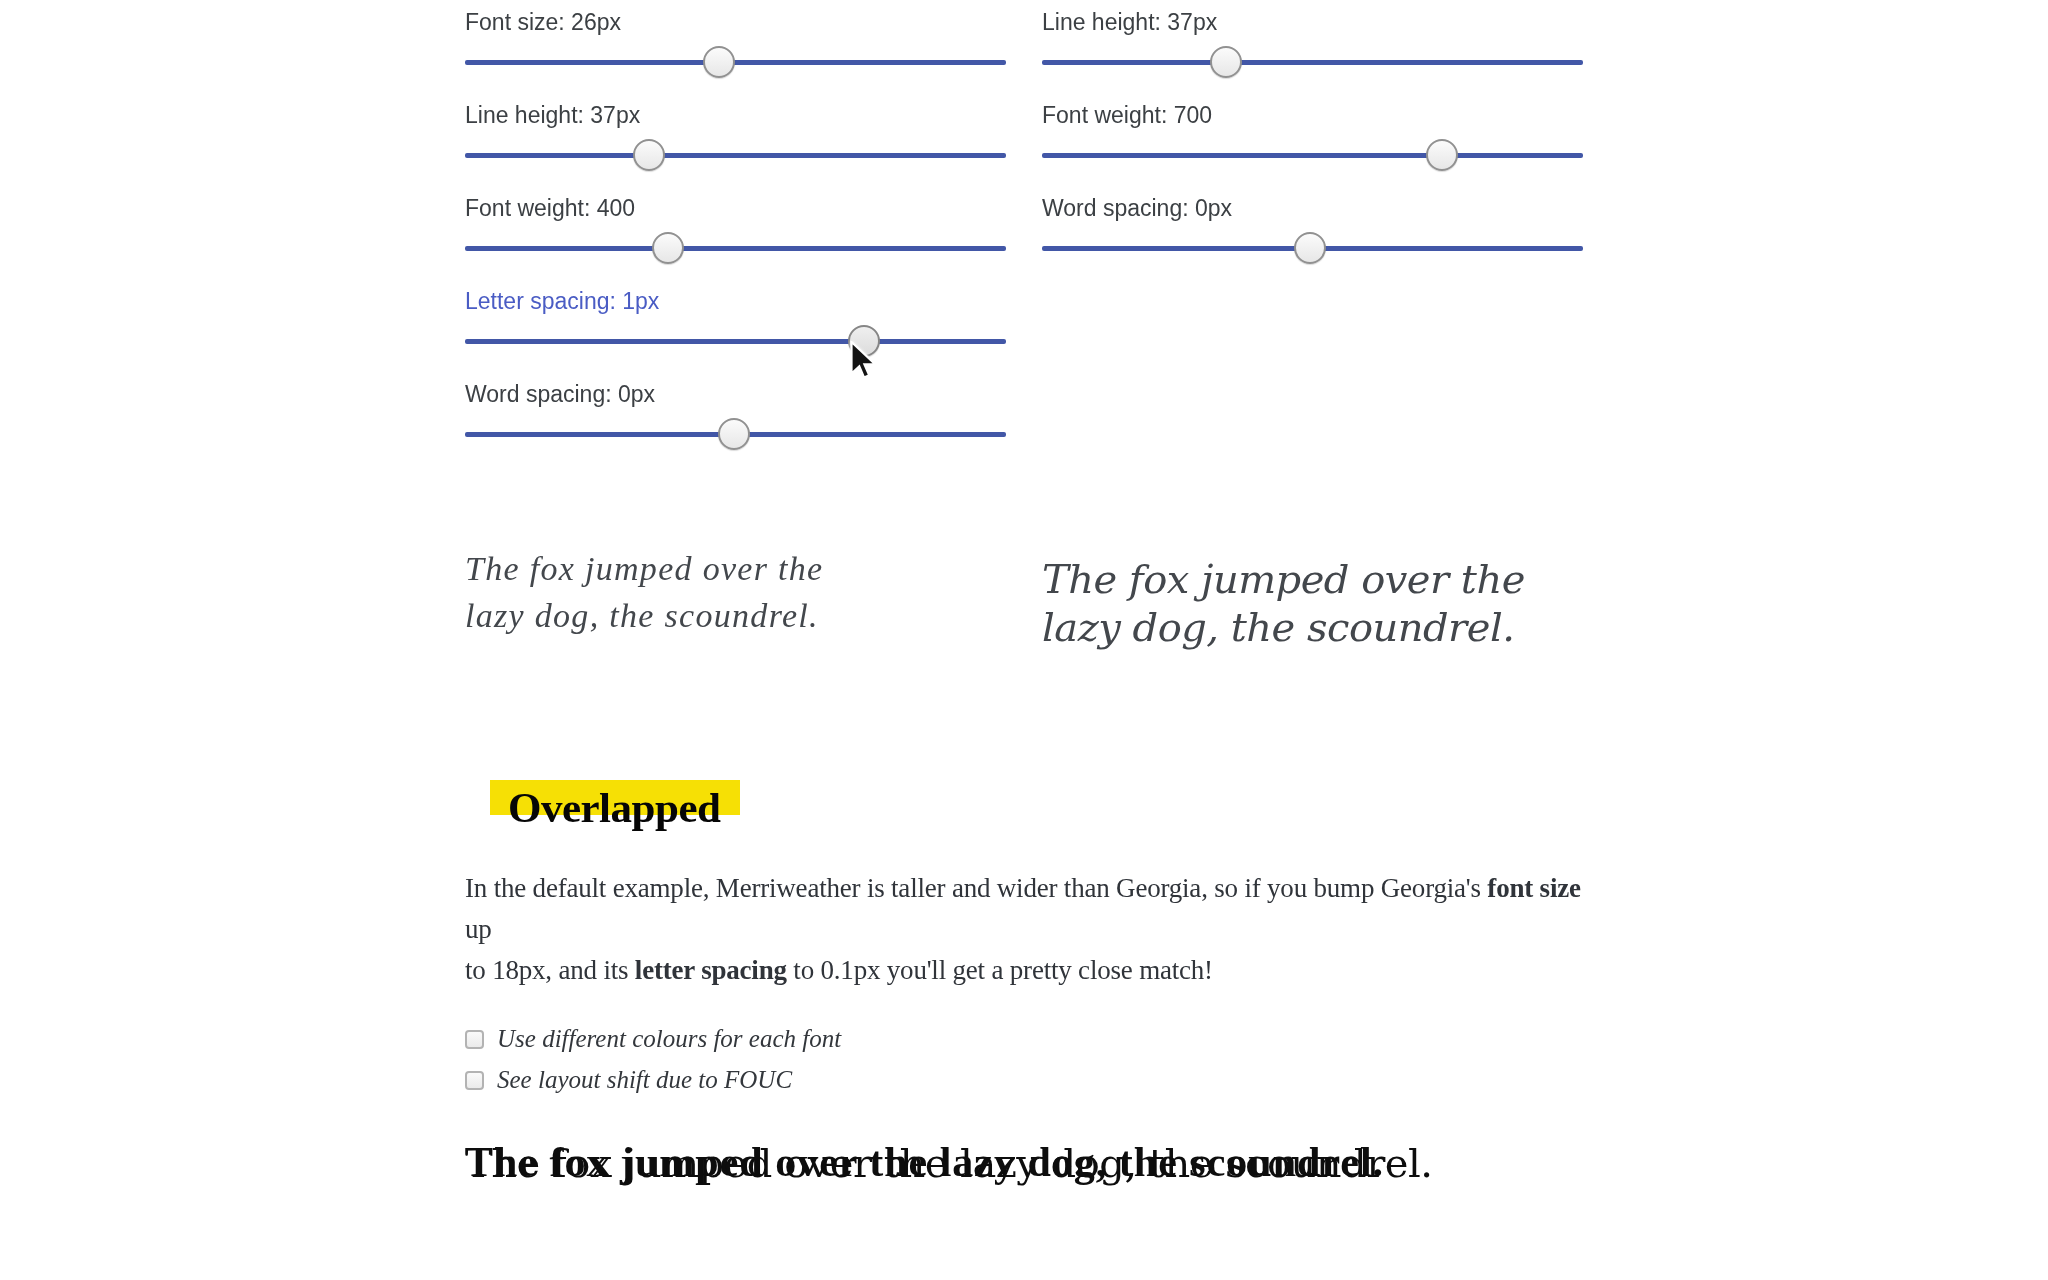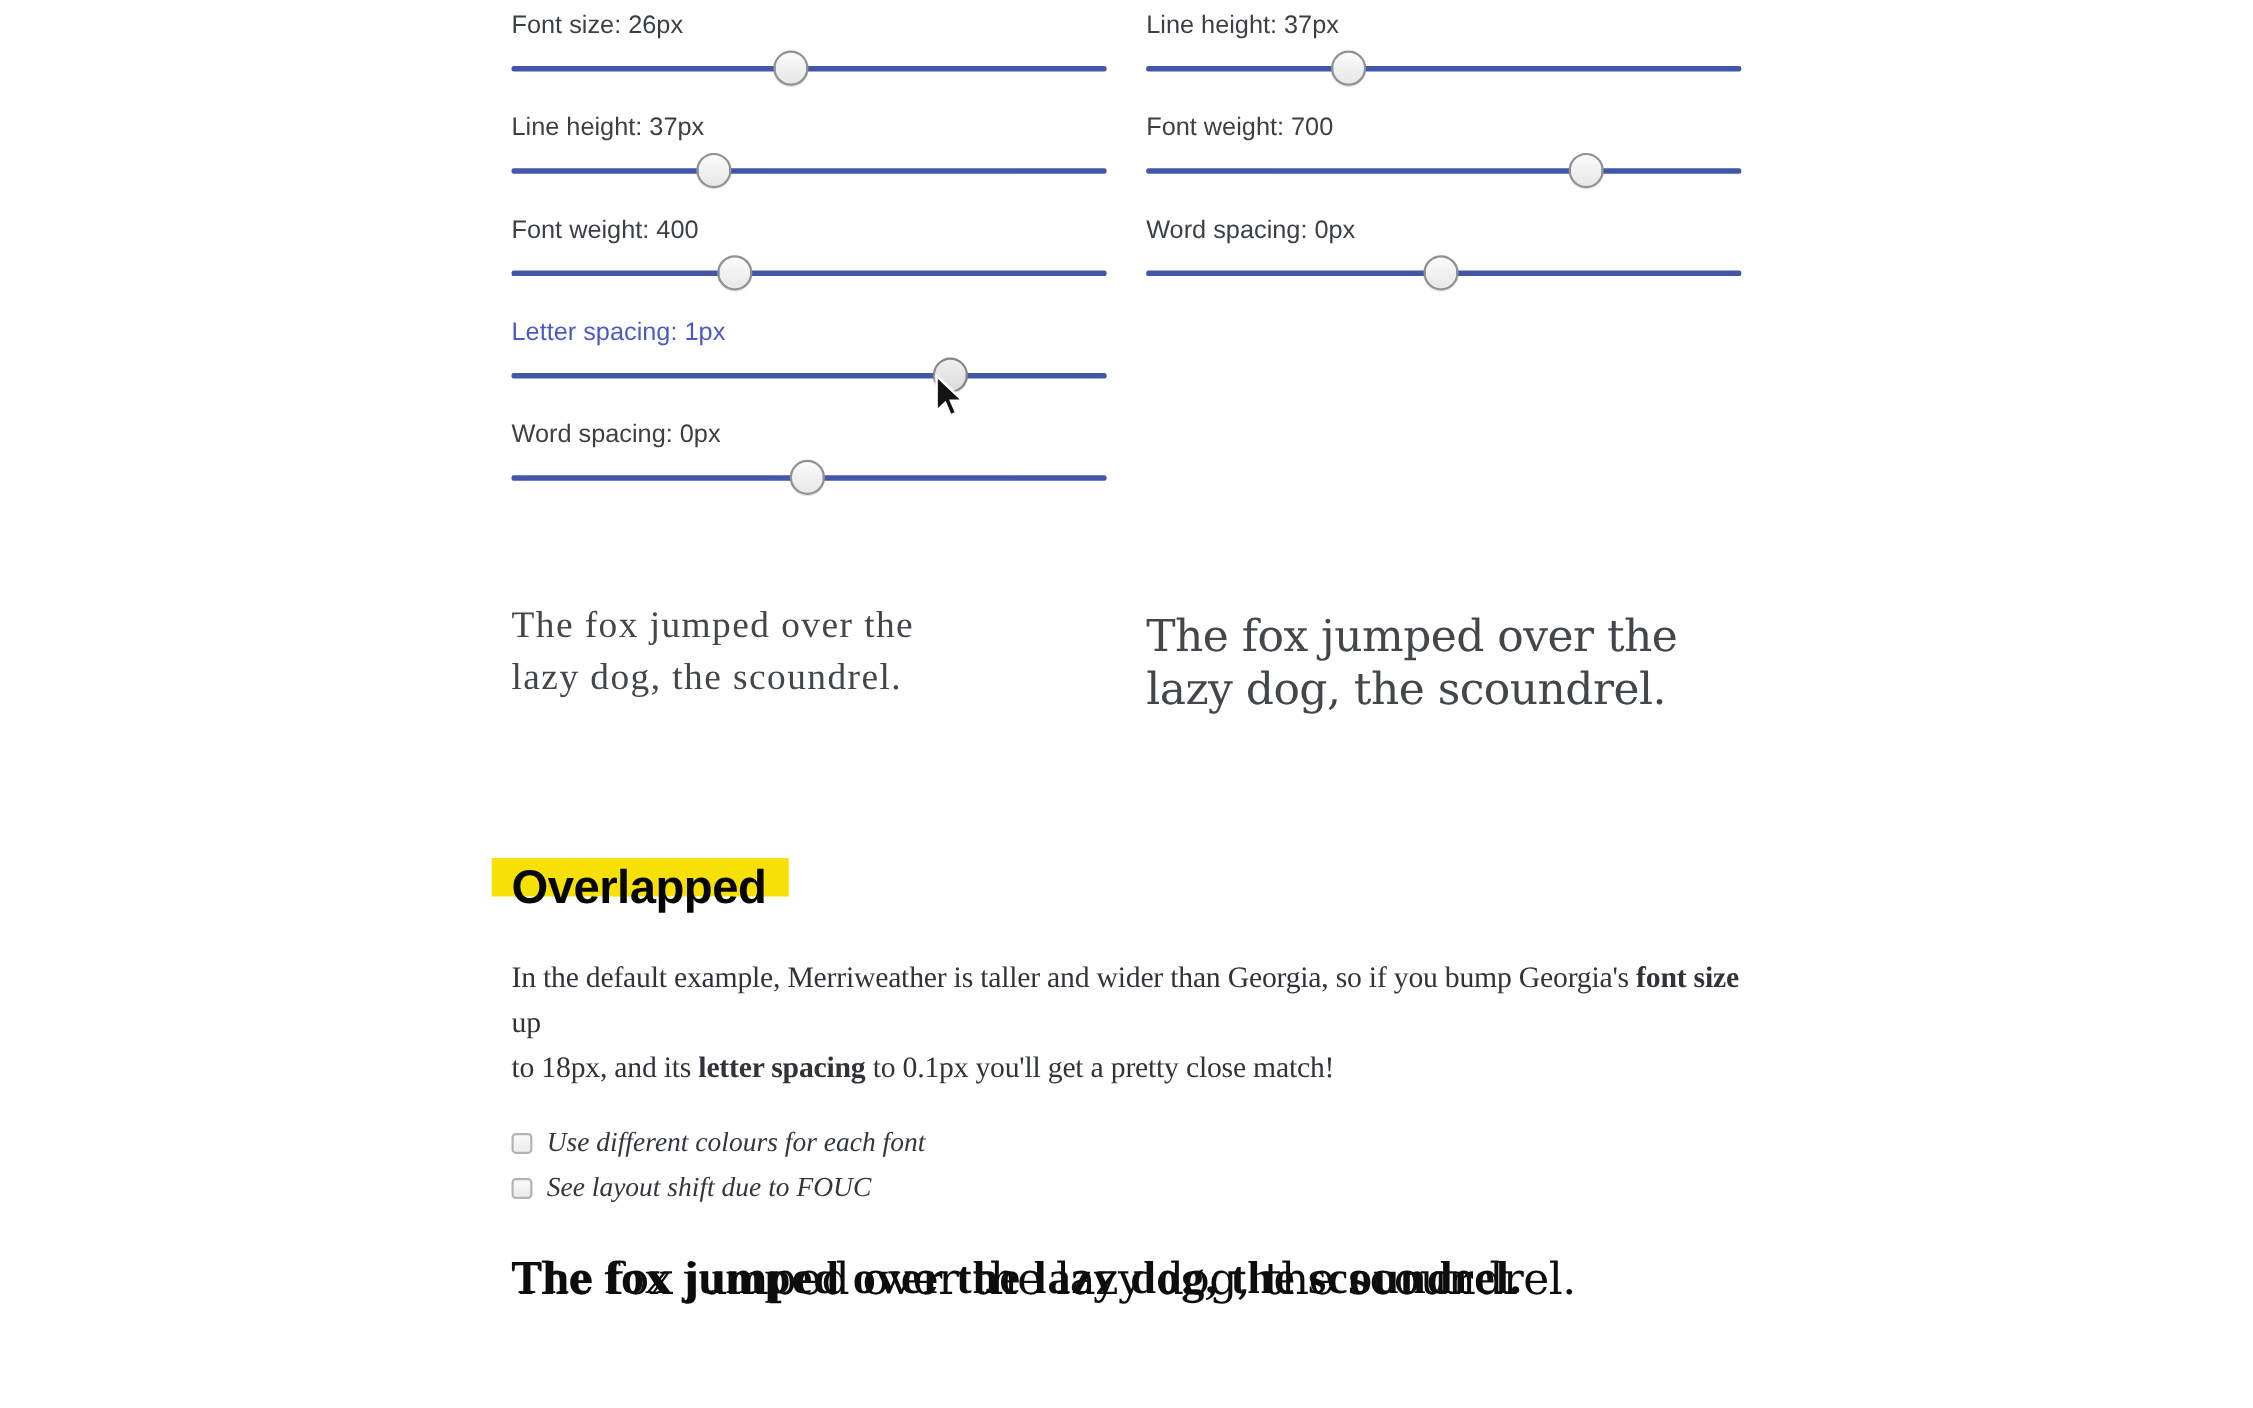--- a/index.html
+++ b/index.html
@@ -16,30 +16,30 @@
   .swrap { position:relative; height:34px; }
   .strack { position:absolute; left:0; right:0; top:50%; height:5px; margin-top:-2px;
             background:#4257a7; border-radius:2px; }
   .sthumb { position:absolute; top:50%; width:32px; height:32px; border-radius:50%;
             background:linear-gradient(#fbfbfb,#e7e7e7); border:2px solid #919191;
             transform:translate(-50%,-50%); box-shadow:0 1px 1px rgba(0,0,0,.15); }
   .srow.active .sthumb { background:linear-gradient(#efefef,#dcdcdc); border-color:#868686; }
 
   
   .samples { display:flex; gap:36px; margin-top:72px; }
-  .sample { width:541px; color:#43474c; white-space:pre-line; }
+  .sample { width:541px; color:#43474c; white-space:pre-line;font-style:italic; }
   .sample-a { font-family:"Liberation Serif", serif; font-size:34px; line-height:47px;
               letter-spacing:1.3px; font-weight:400; }
   .sample-b { font-family:"DejaVu Serif", serif; font-size:40px; line-height:48px;
               font-weight:400; margin-top:10px; letter-spacing:-0.5px; }
 
   
   .section-heading { display:inline-block; position:relative; margin-top:132px;
             font-size:43px; font-weight:800; color:#060606; letter-spacing:-0.5px;
-            font-family:Liberation Sans, sans-serif; z-index:1; }
+            font-family:Liberation Serif, serif; z-index:1;margin-left:43px; }
   .section-heading::before { content:""; position:absolute; left:-18px; right:-20px;
             top:-3px; height:35px; background:#f6e005; z-index:-1; }
 
   .para { margin-top:36px; font-family:"Liberation Serif", serif; font-size:27px;
           line-height:41px; color:#30343a; letter-spacing:-0.2px; max-width:1118px; }
   .para b { font-weight:700; }
 
   .checks { margin-top:34px; }
   .check-row { display:flex; align-items:center; margin-bottom:13px;
                font-family:"Liberation Serif", serif; font-size:25px; color:#33373c;font-style:italic; }

